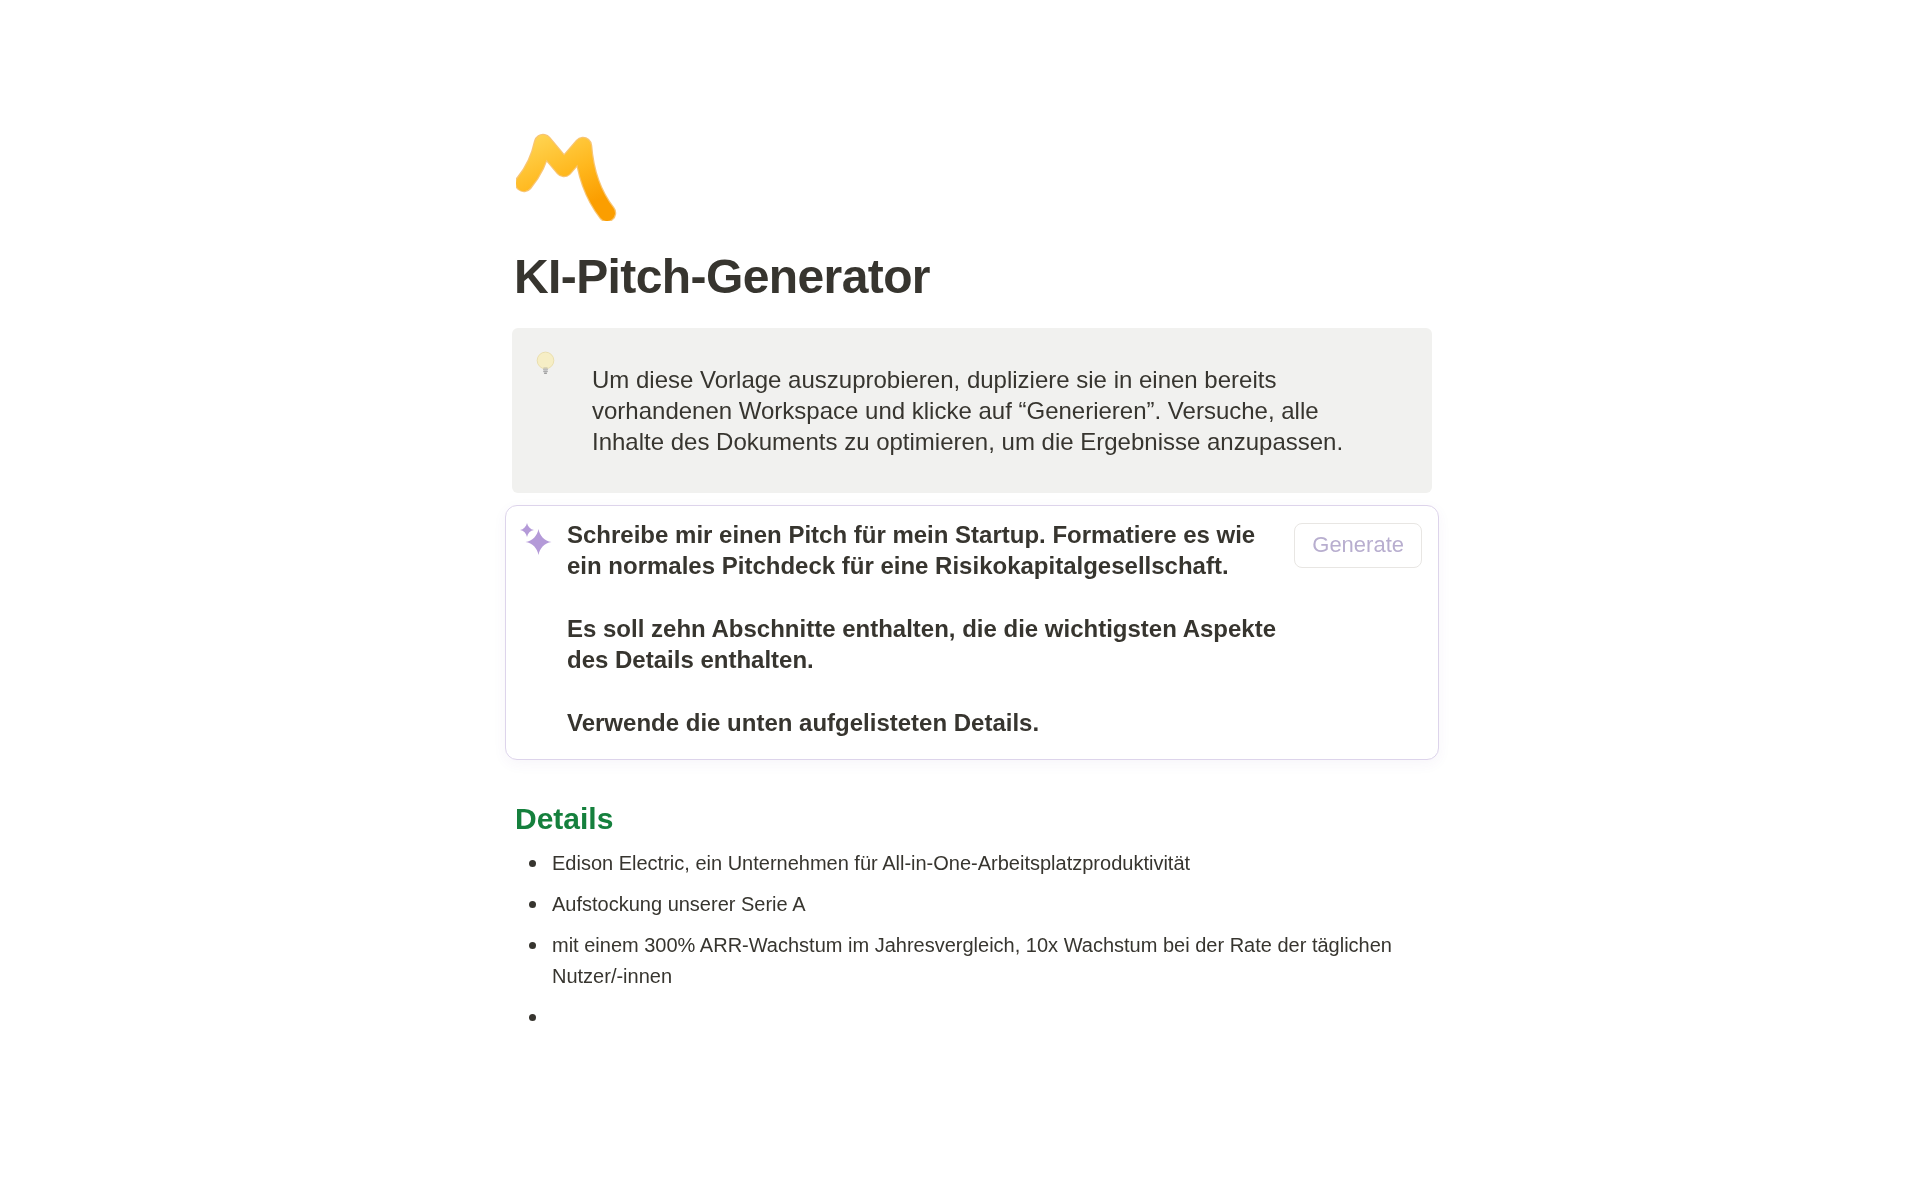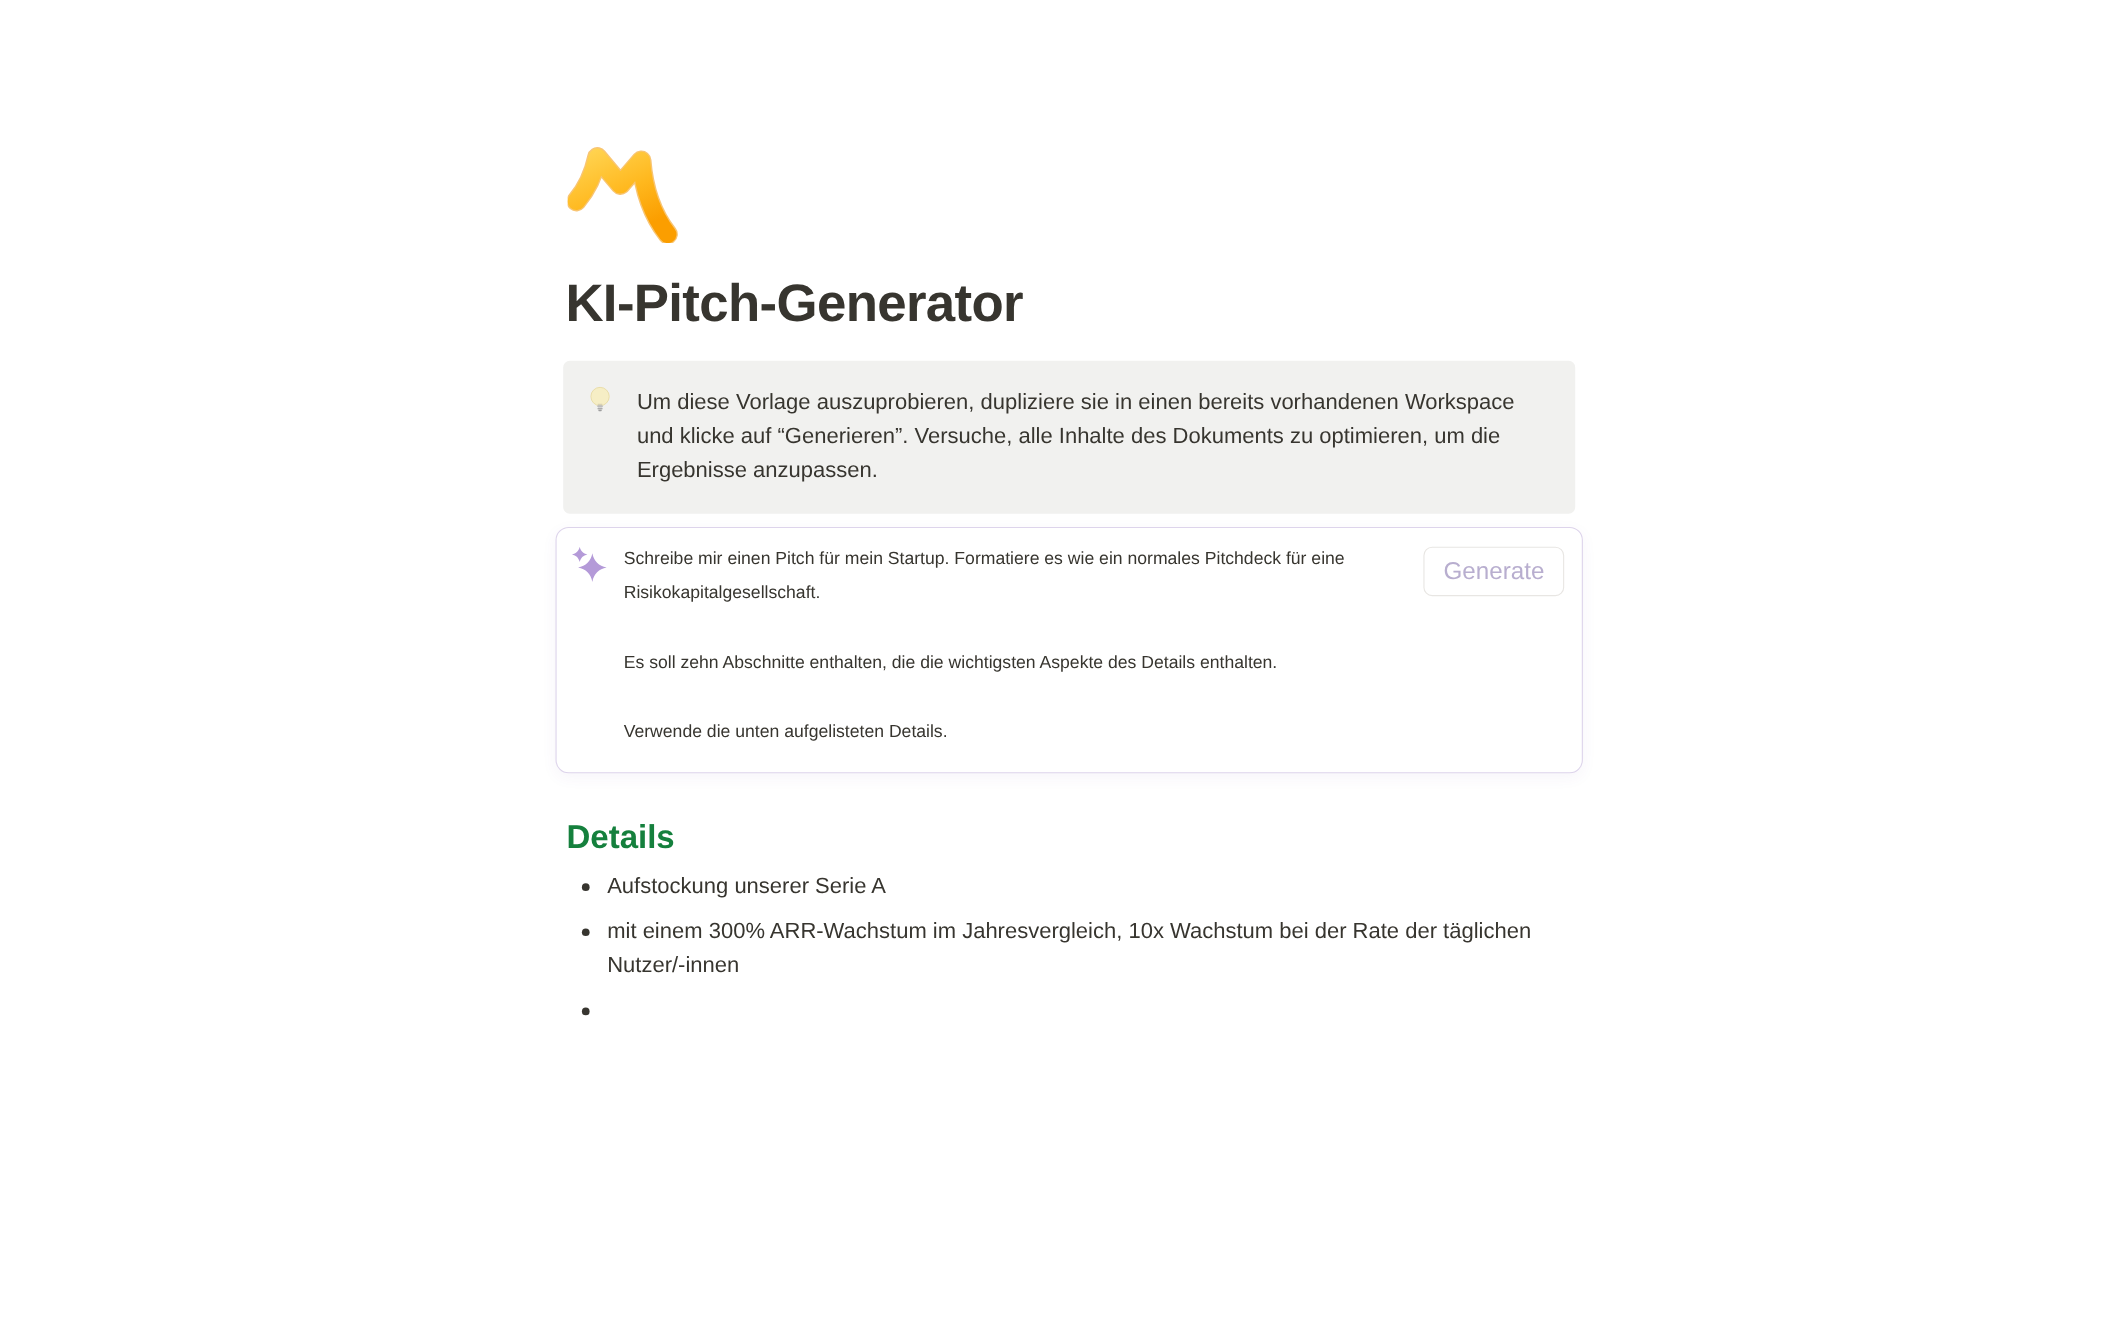--- a/index.html
+++ b/index.html
@@ -37,43 +37,44 @@
     background: #f1f1ef;
     border-radius: 6px;
     padding: 19px 26px 19px 20px;
     display: flex;
     align-items: flex-start;
     gap: 16px;
   }
   .callout-icon { flex: none; width: 27px; height: 30px; padding-top: 3px; }
   .callout-icon svg { display: block; width: 27px; height: 27px; }
   .callout-text {
-    margin: 4px;
-    font-size: 20px;
+    margin: 17px;
+    font-size: 24px;
     line-height: 31px;
   }
   .ai-block {
     position: relative;
     margin: 12px -7px 0 -7px;
     background: #ffffff;
     border: 1px solid #ddd4eb;
     border-radius: 12px;
     box-shadow: 0 4px 14px rgba(90, 60, 160, 0.05);
     padding: 13px 150px 21px 13px;
     display: flex;
     align-items: flex-start;
     gap: 14px;
   }
   .ai-icon { flex: none; width: 34px; height: 36px; padding-top: 3px; }
   .ai-icon svg { display: block; width: 34px; height: 34px; }
   .ai-texts { flex: 1; }
   .ai-texts p {
     margin: 0 0 32px 0;
-    font-size: 16px;
+    font-size: 24px;
     line-height: 31px;
+    font-weight: bold;
   }
   .ai-texts p:last-child { margin-bottom: 0; }
   .generate-btn {
     position: absolute;
     top: 17px; right: 16px;
     background: #ffffff;
     border: 1px solid #e8e6e3;
     border-radius: 8px;
     padding: 8px 17px 9px;
     font-family: "Liberation Sans", sans-serif;
@@ -155,20 +156,24 @@
       <p>Verwende die unten aufgelisteten Details.</p>
     </div>
     <button class="generate-btn">Generate</button>
   </div>
 
   <h2 class="details-heading">Details</h2>
 
   <ul class="details-list">
     <li>
       <span class="bullet"></span>
+      <span>Edison Electric, ein Unternehmen für All-in-One-Arbeitsplatzproduktivität</span>
+    </li>
+    <li>
+      <span class="bullet"></span>
       <span>Aufstockung unserer Serie A</span>
     </li>
     <li>
       <span class="bullet"></span>
       <span>mit einem 300% ARR-Wachstum im Jahresvergleich, 10x Wachstum bei der Rate der täglichen Nutzer/-innen</span>
     </li>
     <li>
       <span class="bullet"></span>
     </li>
   </ul>

